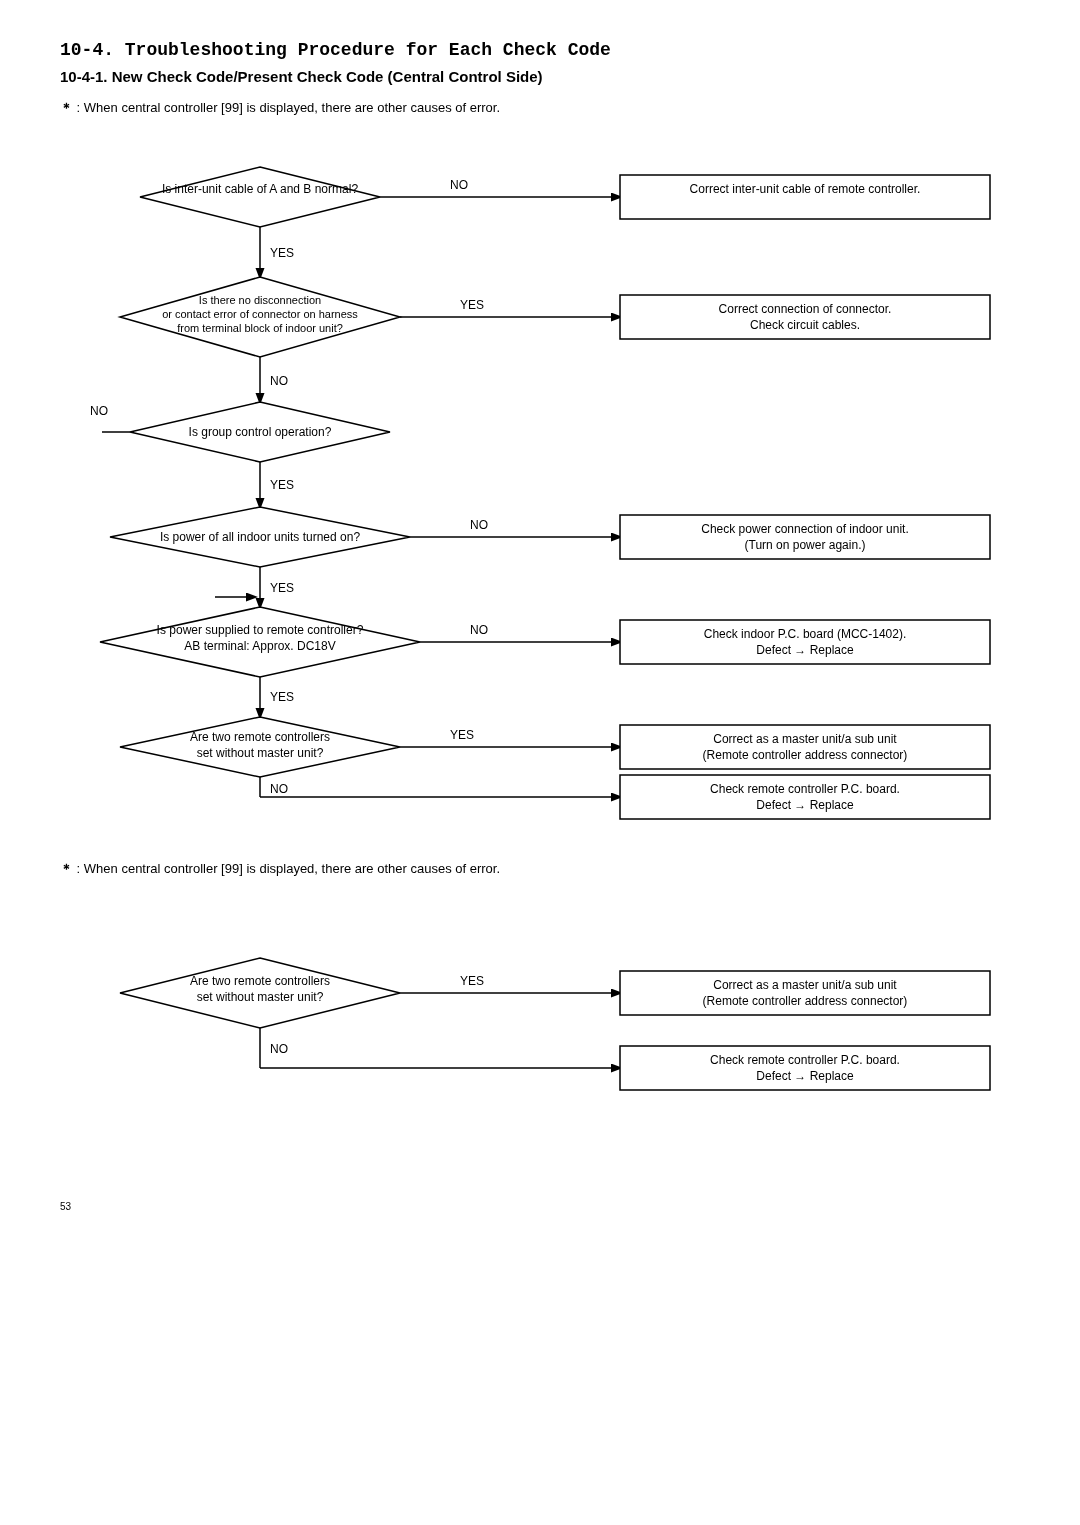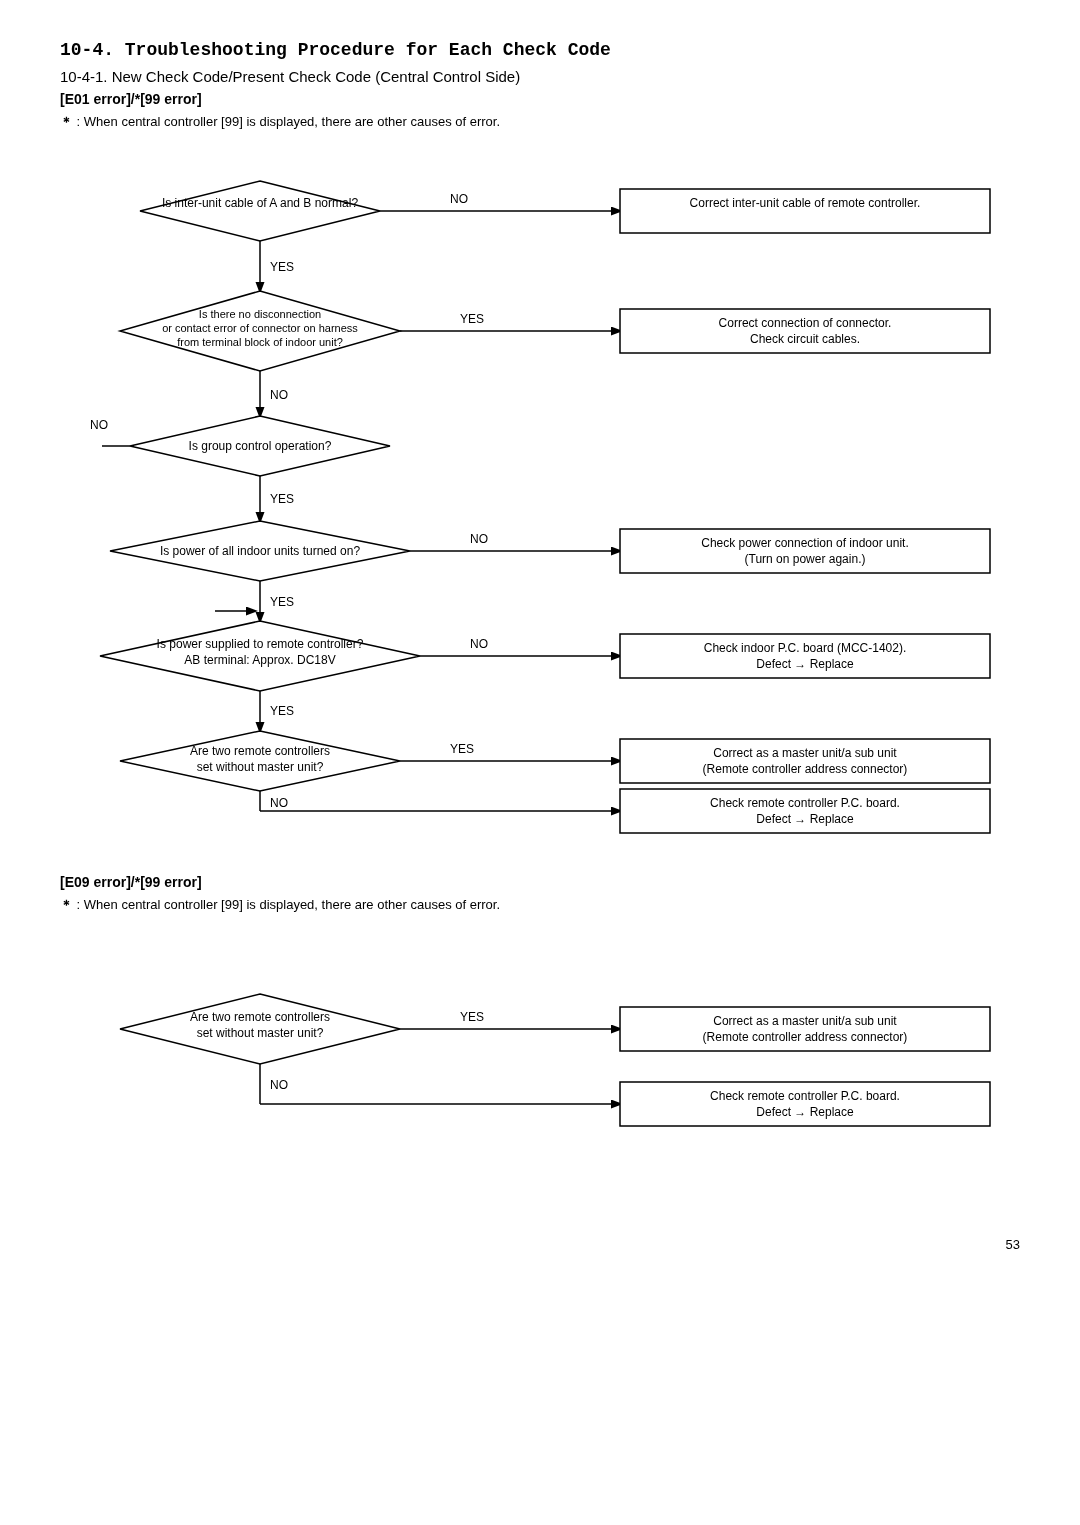--- a/index.html
+++ b/index.html
@@ -13,22 +13,22 @@
       padding: 40px 60px;
     }
     h1 {
       font-size: 18px;
       font-weight: bold;
       margin-bottom: 8px;
       font-family: Liberation Mono, monospace;
     }
     h2 {
       font-size: 15px;
-      font-weight: normal;
-      margin-bottom: 6px;
+      font-weight: bold;
+      margin-bottom: 14px;
     }
     h3 {
       font-size: 14px;
       font-weight: bold;
       margin-bottom: 6px;
     }
     .note {
       font-size: 13px;
       margin-bottom: 20px;
     }
@@ -39,36 +39,35 @@
     .flowchart {
       position: relative;
       width: 100%;
       margin-bottom: 40px;
       text-decoration: underline;
     }
     svg {
       overflow: visible;
     }
     .page-number {
-      text-align: right;
+      text-align: left;
       margin-top: 30px;
-      font-size: 13px;
+      font-size: 10px;
     }
     .section {
       margin-bottom: 30px;
     }
   </style>
 </head>
 <body>
 
 <h1>10-4.  Troubleshooting Procedure for Each Check Code</h1>
 <h2>10-4-1.  New Check Code/Present Check Code (Central Control Side)</h2>
 
 <div class="section">
-  <h3>[E01 error]/*[99 error]</h3>
   <p class="note">
     <strong>＊</strong><span> : When central controller [99] is displayed, there are other causes of error.</span>
   </p>
 
   <div class="flowchart">
     <svg width="960" height="680" viewBox="0 0 960 680">
 
       <polygon points="200,30 320,60 200,90 80,60" fill="white" stroke="black" stroke-width="1.5"></polygon>
       <text x="200" y="56" text-anchor="middle" font-size="12" font-family="Arial">Is inter-unit cable of A and B normal?</text>
       <text x="200" y="72" text-anchor="middle" font-size="12" font-family="Arial"></text>
@@ -159,21 +158,20 @@
       <defs>
         <marker id="arrow" markerWidth="8" markerHeight="8" refX="6" refY="3" orient="auto">
           <path d="M0,0 L0,6 L8,3 z" fill="black"></path>
         </marker>
       </defs>
     </svg>
   </div>
 </div>
 
 <div class="section">
-  <h3>[E09 error]/*[99 error]</h3>
   <p class="note">
     <strong>＊</strong><span> : When central controller [99] is displayed, there are other causes of error.</span>
   </p>
 
   <div class="flowchart">
     <svg width="960" height="260" viewBox="0 0 960 260">
       <defs>
         <marker id="arrow2" markerWidth="8" markerHeight="8" refX="6" refY="3" orient="auto">
           <path d="M0,0 L0,6 L8,3 z" fill="black"></path>
         </marker>

